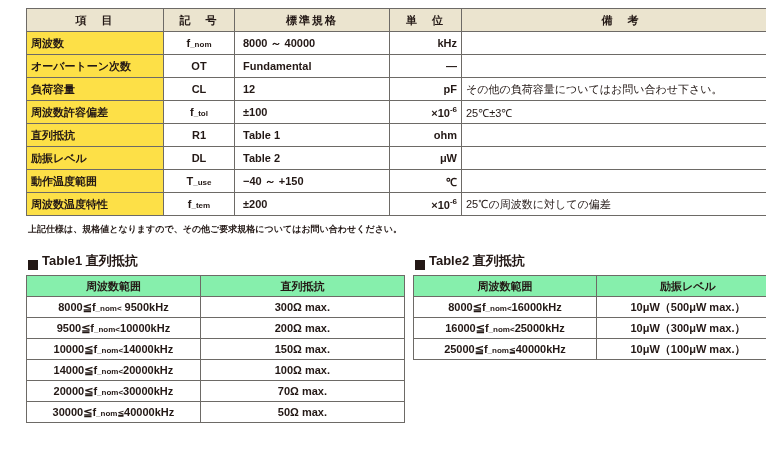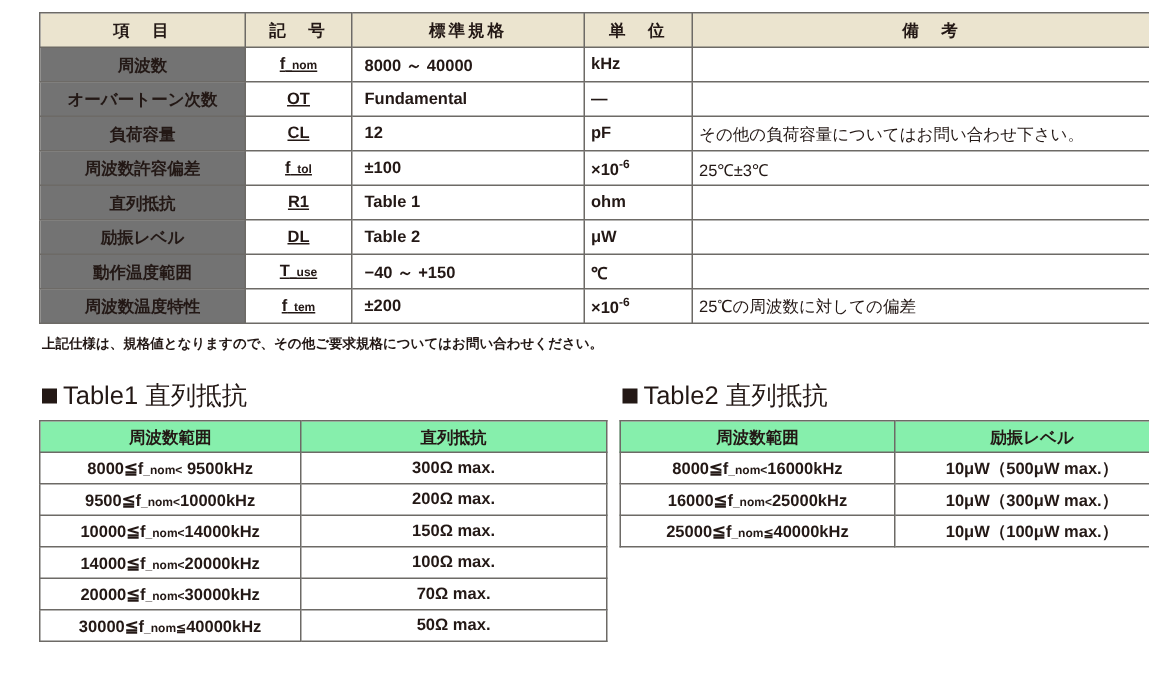--- a/index.html
+++ b/index.html
@@ -39,37 +39,36 @@
     font-size: 11px;
     font-weight: bold;
     vertical-align: middle;
   }
   .spec-table thead th {
     background: #ebe4cf;
     text-align: center;
     letter-spacing: 2px;
   }
   .spec-table tbody td.c-item {
-    background: #737373;
-    text-align: center;
+    background: #fde047;
+    text-align: left;
     white-space: nowrap;
     font-family: Liberation Mono, monospace;
   }
   .spec-table tbody td.c-sym {
     text-align: center;
     white-space: nowrap;
-    text-decoration: underline;
   }
   .spec-table tbody td.c-spec {
     text-align: left;
     padding-left: 8px;
     white-space: nowrap;
   }
   .spec-table tbody td.c-unit {
-    text-align: left;
+    text-align: right;
     white-space: nowrap;
   }
   .spec-table tbody td.c-note {
     text-align: left;
     padding-left: 4px;
     font-weight: normal;
     white-space: nowrap;
   }
   .sub { font-size: 8px; vertical-align: baseline; }
   .sup { font-size: 8px; vertical-align: super; }
@@ -80,25 +79,25 @@
     color: #231815;
   }
   .tables-row {
     margin-top: 16px;
     display: flex;
     align-items: flex-start;
   }
   .block-left { width: 382px; }
   .block-right { width: 370px; margin-left: 8px; }
   .block-title {
-    font-size: 17px;
-    font-weight: normal;
+    font-size: 13px;
+    font-weight: bold;
     margin: 0 0 5px 2px;
     display: flex;
-    align-items: center;
+    align-items: flex-end;
   }
   .block-title .sq {
     display: inline-block;
     width: 10px;
     height: 10px;
     background: #231815;
     margin-right: 4px;
   }
   .sub-table {
     width: 100%;

